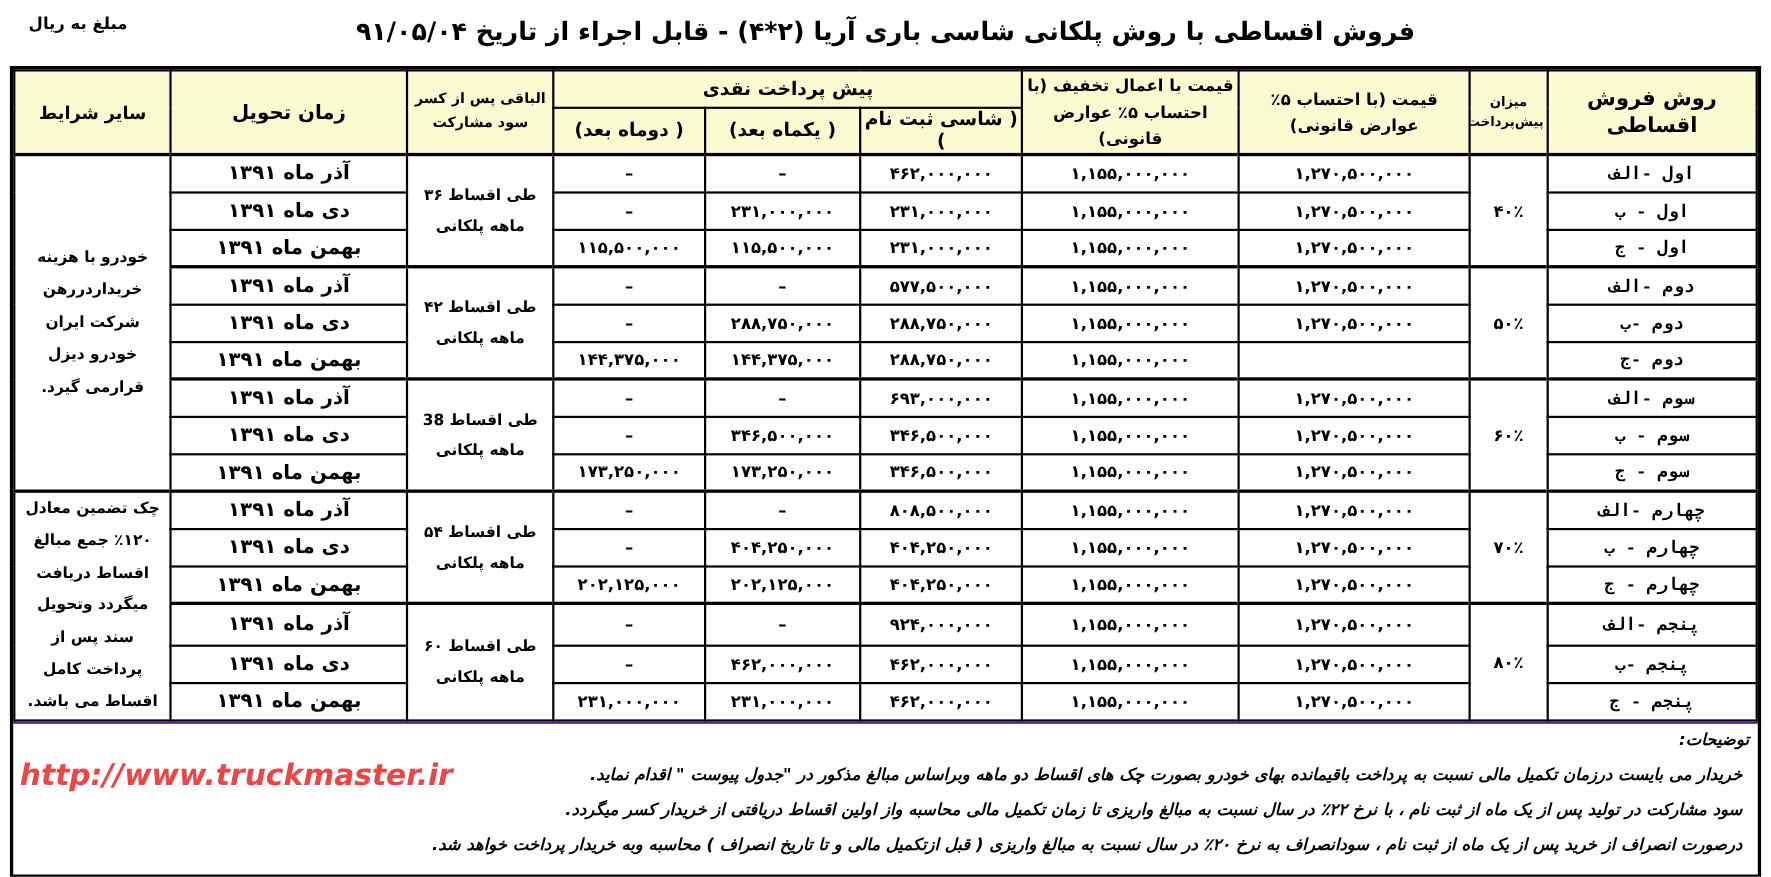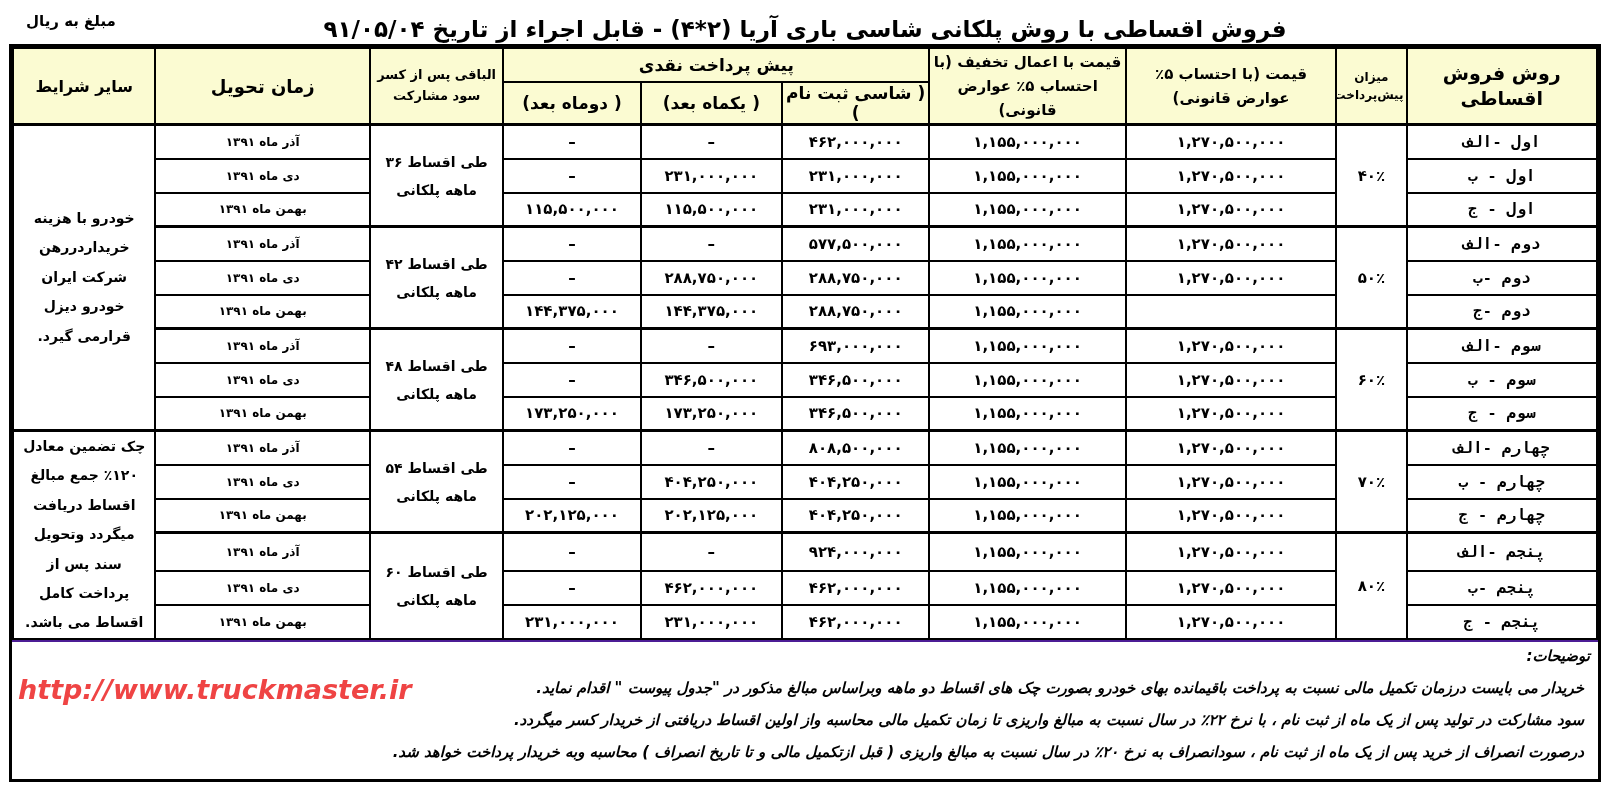--- a/index.html
+++ b/index.html
@@ -4,21 +4,21 @@
 <style>
   * { box-sizing: border-box; }
   html, body { margin: 0; padding: 0; }
   body {
     width: 1610px; height: 797px;
     background: #ffffff;
     font-family: "DejaVu Sans", sans-serif;
     font-weight: bold;
     color: #000;
   }
-  .page-header { position: relative; height: 44px; }
+  .page-header { position: relative; height: 60px; }
   .doc-title { text-align: center; font-size: 23px; padding-top: 16px; }
   .currency-note { position: absolute; left: 26px; top: 12px; font-size: 15px; }
 
   .frame { width: 1592px; margin: 0 auto; border: 3px solid #000; background: #fff; }
 
   table { border-collapse: collapse; width: 100%; table-layout: fixed; }
   th, td {
     border: 2px solid #000;
     text-align: center; vertical-align: middle;
     padding: 0 2px;
@@ -37,21 +37,21 @@
   .h-cash   { font-size: 17px; }
   .h-sub    { font-size: 17px; }
   .h-rem    { font-size: 13px; line-height: 1.6; }
   .h-del    { font-size: 18px; }
   .h-cond   { font-size: 16px; }
 
   td { font-size: 15px; }
   .c-method { font-size: 16px; font-family: Liberation Mono, monospace; }
   .c-prepay { font-size: 15px; }
   .c-rem    { font-size: 14px; line-height: 2.0; }
-  .c-del    { font-size: 12px; }
+  .c-del    { font-size: 18px; }
   .c-cond   { font-size: 14px; line-height: 2.1; padding: 0 5px; }
 
   .notes { position: relative; border-top: 2px solid #4c1d95; height: 139px; padding-top: 5px; font-style: italic; }
   .notes-label { text-align: right; padding-left: 0; padding-right: 8px; font-size: 15px; }
   .note-line { text-align: right; padding-right: 14px; font-size: 15px; margin-top: 14px; }
   .watermark-url {
     position: absolute; left: 6px; top: 32px;
     color: #ef4444; font-size: 27px; direction: ltr;
     letter-spacing: 0px;
   }
@@ -158,21 +158,21 @@
       </tr>
 
       <tr class="grp">
         <td class="c-method">سوم -الف</td>
         <td class="c-prepay" rowspan="3">۶۰٪</td>
         <td>۱,۲۷۰,۵۰۰,۰۰۰</td>
         <td>۱,۱۵۵,۰۰۰,۰۰۰</td>
         <td>۶۹۳,۰۰۰,۰۰۰</td>
         <td>–</td>
         <td>–</td>
-        <td class="c-rem" rowspan="3">طی اقساط ۴۸ ماهه پلکانی</td>
+        <td class="c-rem" rowspan="3">طی اقساط 38 ماهه پلکانی</td>
         <td class="c-del">آذر ماه ۱۳۹۱</td>
       </tr>
       <tr>
         <td class="c-method">سوم - ب</td>
         <td>۱,۲۷۰,۵۰۰,۰۰۰</td>
         <td>۱,۱۵۵,۰۰۰,۰۰۰</td>
         <td>۳۴۶,۵۰۰,۰۰۰</td>
         <td>۳۴۶,۵۰۰,۰۰۰</td>
         <td>–</td>
         <td class="c-del">دی ماه ۱۳۹۱</td>

